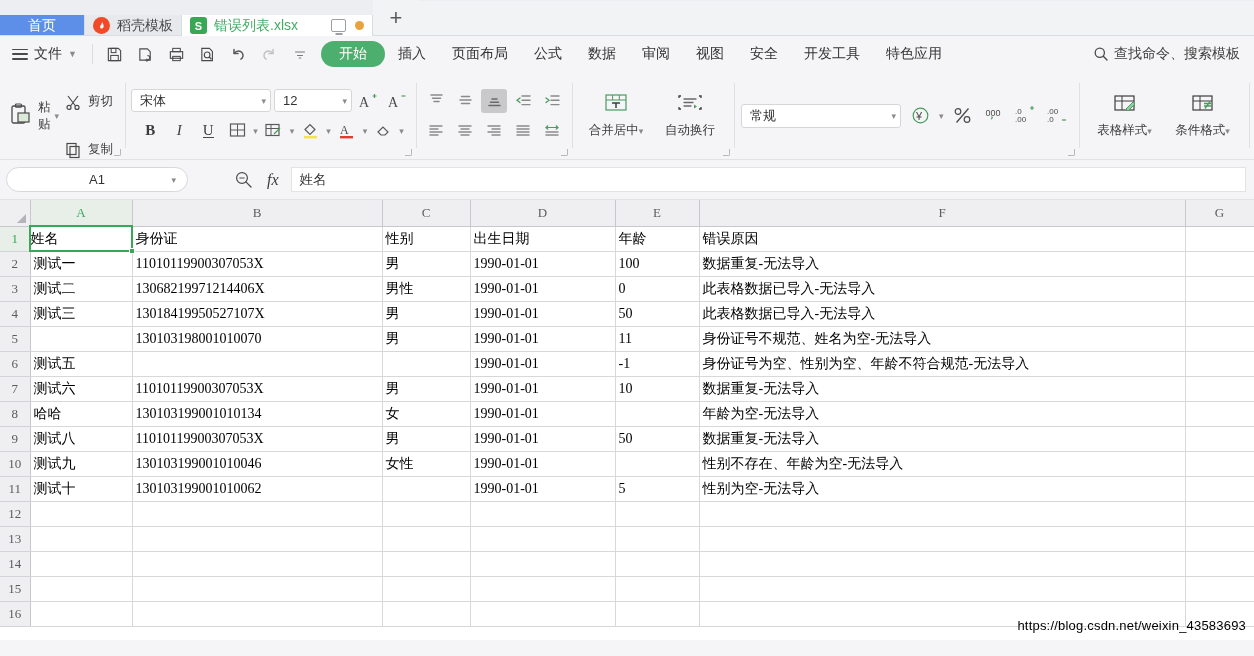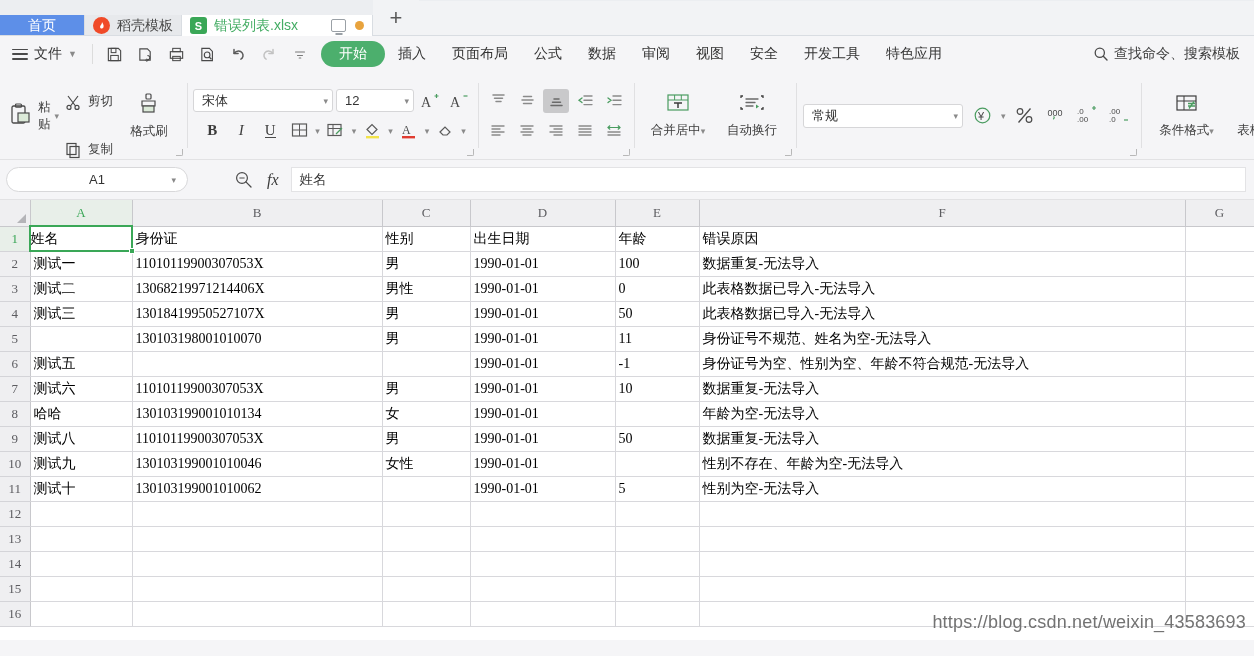--- a/index.html
+++ b/index.html
@@ -111,21 +111,21 @@
   .rowh.sel { color:#3aa757; background:#e8efe9; }
   .cell { border-right:1px solid #d8d8dc; border-bottom:1px solid #d8d8dc; height:25px;
           font-size:14px; color:#000; padding: 0 2px 0 3px; white-space:nowrap; overflow:visible;
           font-family:"Liberation Serif","DejaVu Serif",serif; vertical-align:middle; cursor:cell;}
   .cell.sel { outline: 2px solid #3aa757; outline-offset:-1px; position:relative; }
   .handle { position:absolute; right:-3px; bottom:-3px; width:6px; height:6px; background:#3aa757;
             border:1px solid #fff; }
   .ovf { position:relative; }
   .ovf span { position:absolute; left:3px; top:50%; transform:translateY(-50%); white-space:nowrap; }
 
-  .watermark { position:absolute; right:8px; bottom:7px; font-size:18px; color:#737373;
+  .watermark { position:absolute; right:8px; bottom:7px; font-size:13px; color:#000000;
                font-family:"Liberation Sans",sans-serif; pointer-events:none; letter-spacing:0.2px;}
 
   svg { display:block; }
 </style>
 </head>
 <body>
 
 <div id="app">
 
   <div class="tabbar">
@@ -265,30 +265,20 @@
         <div class="smallbtn">
           <span>
             <svg width="18" height="18" viewBox="0 0 18 18">
                 <rect x="3" y="2.5" width="9" height="11" fill="none" stroke="#4a4a4a" stroke-width="1.2"></rect>
                 <rect x="6" y="5.5" width="9" height="11" fill="none" stroke="#4a4a4a" stroke-width="1.2"></rect>
               </svg>
           </span>
           <span>复制</span>
         </div>
       </div>
-      <div class="bigbtn2">
-        <span>
-          <svg width="28" height="28" viewBox="0 0 28 28">
-              <rect x="11" y="2" width="5" height="5" rx="1" fill="none" stroke="#4a4a4a" stroke-width="1.2"></rect>
-              <path d="M7 9h13v5H7z" fill="none" stroke="#4a4a4a" stroke-width="1.2"></path>
-              <rect x="8" y="14" width="11" height="6" fill="#dcead9" stroke="#4a4a4a" stroke-width="1.2"></rect>
-            </svg>
-        </span>
-        <span>格式刷</span>
-      </div>
       <div class="rcorner"></div>
     </div>
 
     <div class="rgroup fontgrp">
       <div class="frow">
         <div class="selbox" style="width:140px;">
           <span class="sv">宋体</span>
           <span class="sc">▾</span>
         </div>
         <div class="selbox" style="width:78px;">
@@ -487,34 +477,34 @@
       </div>
       <div class="rcorner"></div>
     </div>
 
     <div class="rgroup">
       <div class="bigbtn2" style="width:78px;">
         <span>
           <svg width="30" height="26" viewBox="0 0 30 26">
               <rect x="5" y="3" width="19" height="14" fill="none" stroke="#3c3c3c" stroke-width="1.2"></rect>
               <path d="M5 8h19M12 3v14" stroke="#3c3c3c" stroke-width="1"></path>
-              <path d="M16 13h7M16 10.5h7M22 8.5l-5 7" stroke="#4a9c60" stroke-width="1.3"></path>
+              <path d="M16 16l7-7 2 2-7 7z" fill="#8fd0a4" stroke="#4a9c60" stroke-width="1"></path>
             </svg>
         </span>
-        <span class="lbl"><span>条件格式</span><span class="caret">▾</span></span>
+        <span class="lbl"><span>表格样式</span><span class="caret">▾</span></span>
       </div>
       <div class="bigbtn2" style="width:78px;">
         <span>
           <svg width="30" height="26" viewBox="0 0 30 26">
               <rect x="5" y="3" width="19" height="14" fill="none" stroke="#3c3c3c" stroke-width="1.2"></rect>
               <path d="M5 8h19M12 3v14" stroke="#3c3c3c" stroke-width="1"></path>
-              <path d="M16 16l7-7 2 2-7 7z" fill="#8fd0a4" stroke="#4a9c60" stroke-width="1"></path>
+              <path d="M16 13h7M16 10.5h7M22 8.5l-5 7" stroke="#4a9c60" stroke-width="1.3"></path>
             </svg>
         </span>
-        <span class="lbl"><span>表格样式</span><span class="caret">▾</span></span>
+        <span class="lbl"><span>条件格式</span><span class="caret">▾</span></span>
       </div>
     </div>
 
     <div class="rgroup">
       <div class="bigbtn2" style="width:70px;">
         <span>
           <svg width="28" height="26" viewBox="0 0 28 26">
               <path d="M6 2h10l4 4v14H6z" fill="none" stroke="#3c3c3c" stroke-width="1.2"></path>
               <path d="M15 9.5a2.2 2.2 0 1 1 2.6 2.1v4.4" fill="none" stroke="#4a9c60" stroke-width="1.3"></path>
               <circle cx="16.5" cy="17.2" r="1" fill="#4a9c60"></circle>

